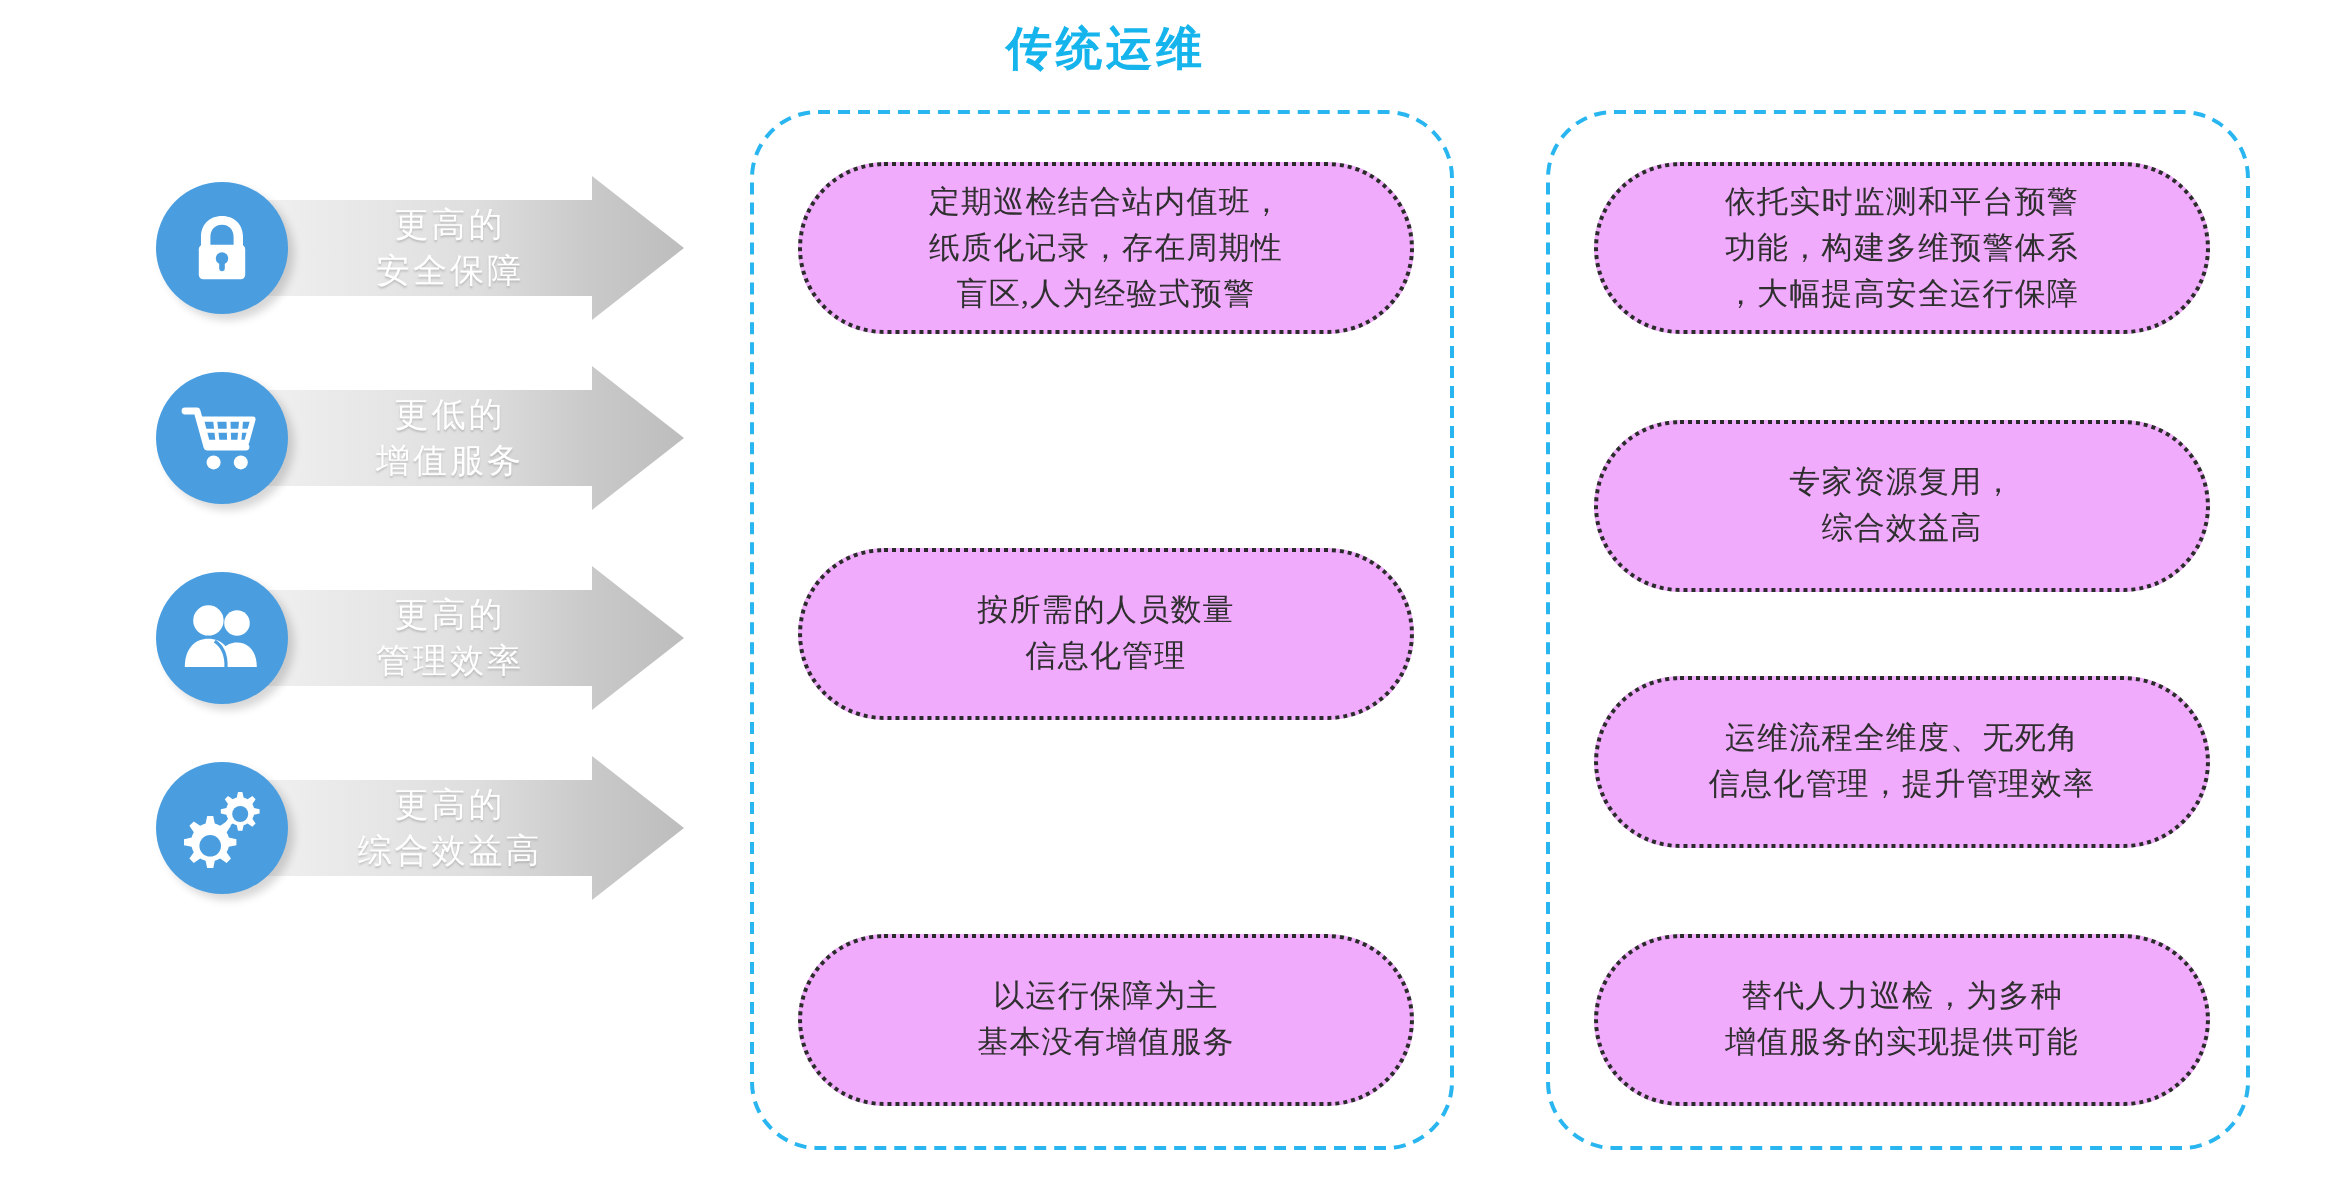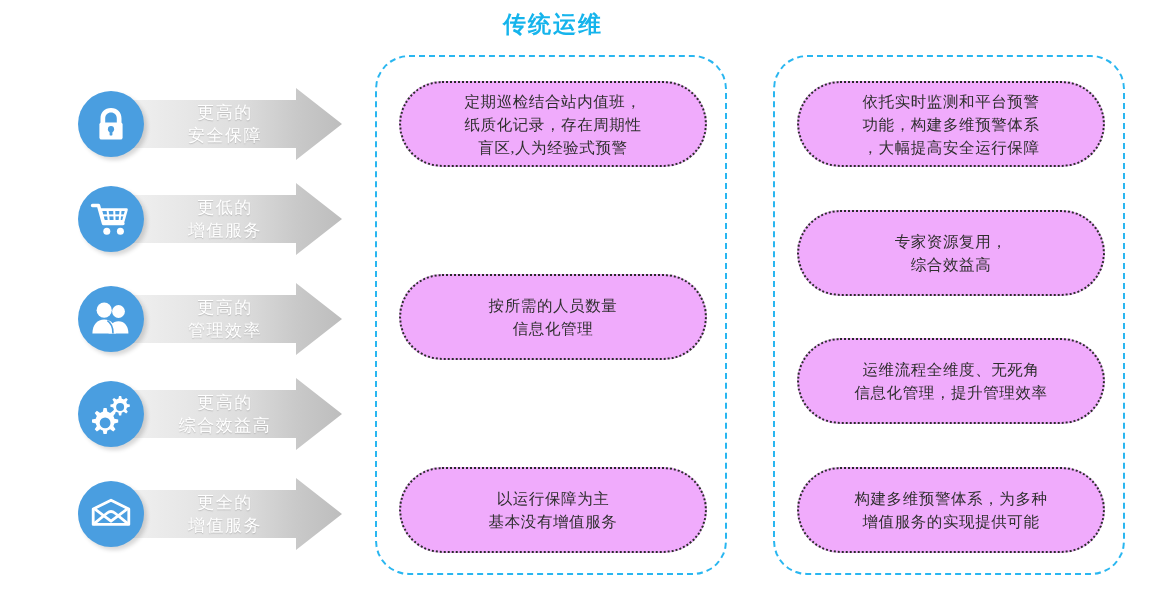--- a/index.html
+++ b/index.html
@@ -199,34 +199,20 @@
         </g>
         <circle cx="30.1" cy="13.0" r="4.0" fill="#4a9ee0"></circle>
         <g fill="#ffffff">
           <path d="M13.6 14.0 l3.0 0 l0.8 3.8 a10.2 10.2 0 0 1 2.7 1.1 l3.2 -2.2 l2.2 2.2 l-2.2 3.2 a10.2 10.2 0 0 1 1.1 2.7 l3.8 0.8 l0 3.0 l-3.8 0.8 a10.2 10.2 0 0 1 -1.1 2.7 l2.2 3.2 l-2.2 2.2 l-3.2 -2.2 a10.2 10.2 0 0 1 -2.7 1.1 l-0.8 3.8 l-3.0 0 l-0.8 -3.8 a10.2 10.2 0 0 1 -2.7 -1.1 l-3.2 2.2 l-2.2 -2.2 l2.2 -3.2 a10.2 10.2 0 0 1 -1.1 -2.7 l-3.8 -0.8 l0 -3.0 l3.8 -0.8 a10.2 10.2 0 0 1 1.1 -2.7 l-2.2 -3.2 l2.2 -2.2 l3.2 2.2 a10.2 10.2 0 0 1 2.7 -1.1 Z"></path>
         </g>
         <circle cx="15.1" cy="28.9" r="5.4" fill="#4a9ee0"></circle>
       </svg>
     </div>
   </div>
 
-  <div class="banner-row" style="top:478px;">
-    <div class="banner-arrow"></div>
-    <div class="banner-label">
-      <span>更全的</span>
-      <span>增值服务</span>
-    </div>
-    <div class="banner-icon">
-      <svg width="42" height="32" viewBox="0 0 42 32" aria-hidden="true">
-        <path d="M3.2 26.4 L3.2 11.0 L21 2.2 L38.8 11.0 L38.8 26.4 Z" fill="none" stroke="#ffffff" stroke-width="2.8" stroke-linejoin="round"></path>
-        <path d="M3.2 26.4 L17.2 15.0 A6 6 0 0 1 24.8 15.0 L38.8 26.4" fill="none" stroke="#ffffff" stroke-width="2.8" stroke-linejoin="round"></path>
-        <path d="M4.0 10.4 L21 23.2 L38.0 10.4" fill="none" stroke="#ffffff" stroke-width="2.8" stroke-linejoin="round"></path>
-      </svg>
-    </div>
-  </div>
 </div>
 
 <div class="column" id="column-traditional">
   <div class="column-title">传统运维</div>
   <div class="card-stack">
     <div class="card">
       <div class="card-text">定期巡检结合站内值班，
 纸质化记录，存在周期性
 盲区,人为经验式预警</div>
     </div>
@@ -250,17 +236,17 @@
     </div>
     <div class="card">
       <div class="card-text">专家资源复用，
 综合效益高</div>
     </div>
     <div class="card">
       <div class="card-text">运维流程全维度、无死角
 信息化管理，提升管理效率</div>
     </div>
     <div class="card">
-      <div class="card-text">构建多维预警体系，为多种
+      <div class="card-text">替代人力巡检，为多种
 增值服务的实现提供可能</div>
     </div>
   </div>
 </div>
 
 </body></html>

